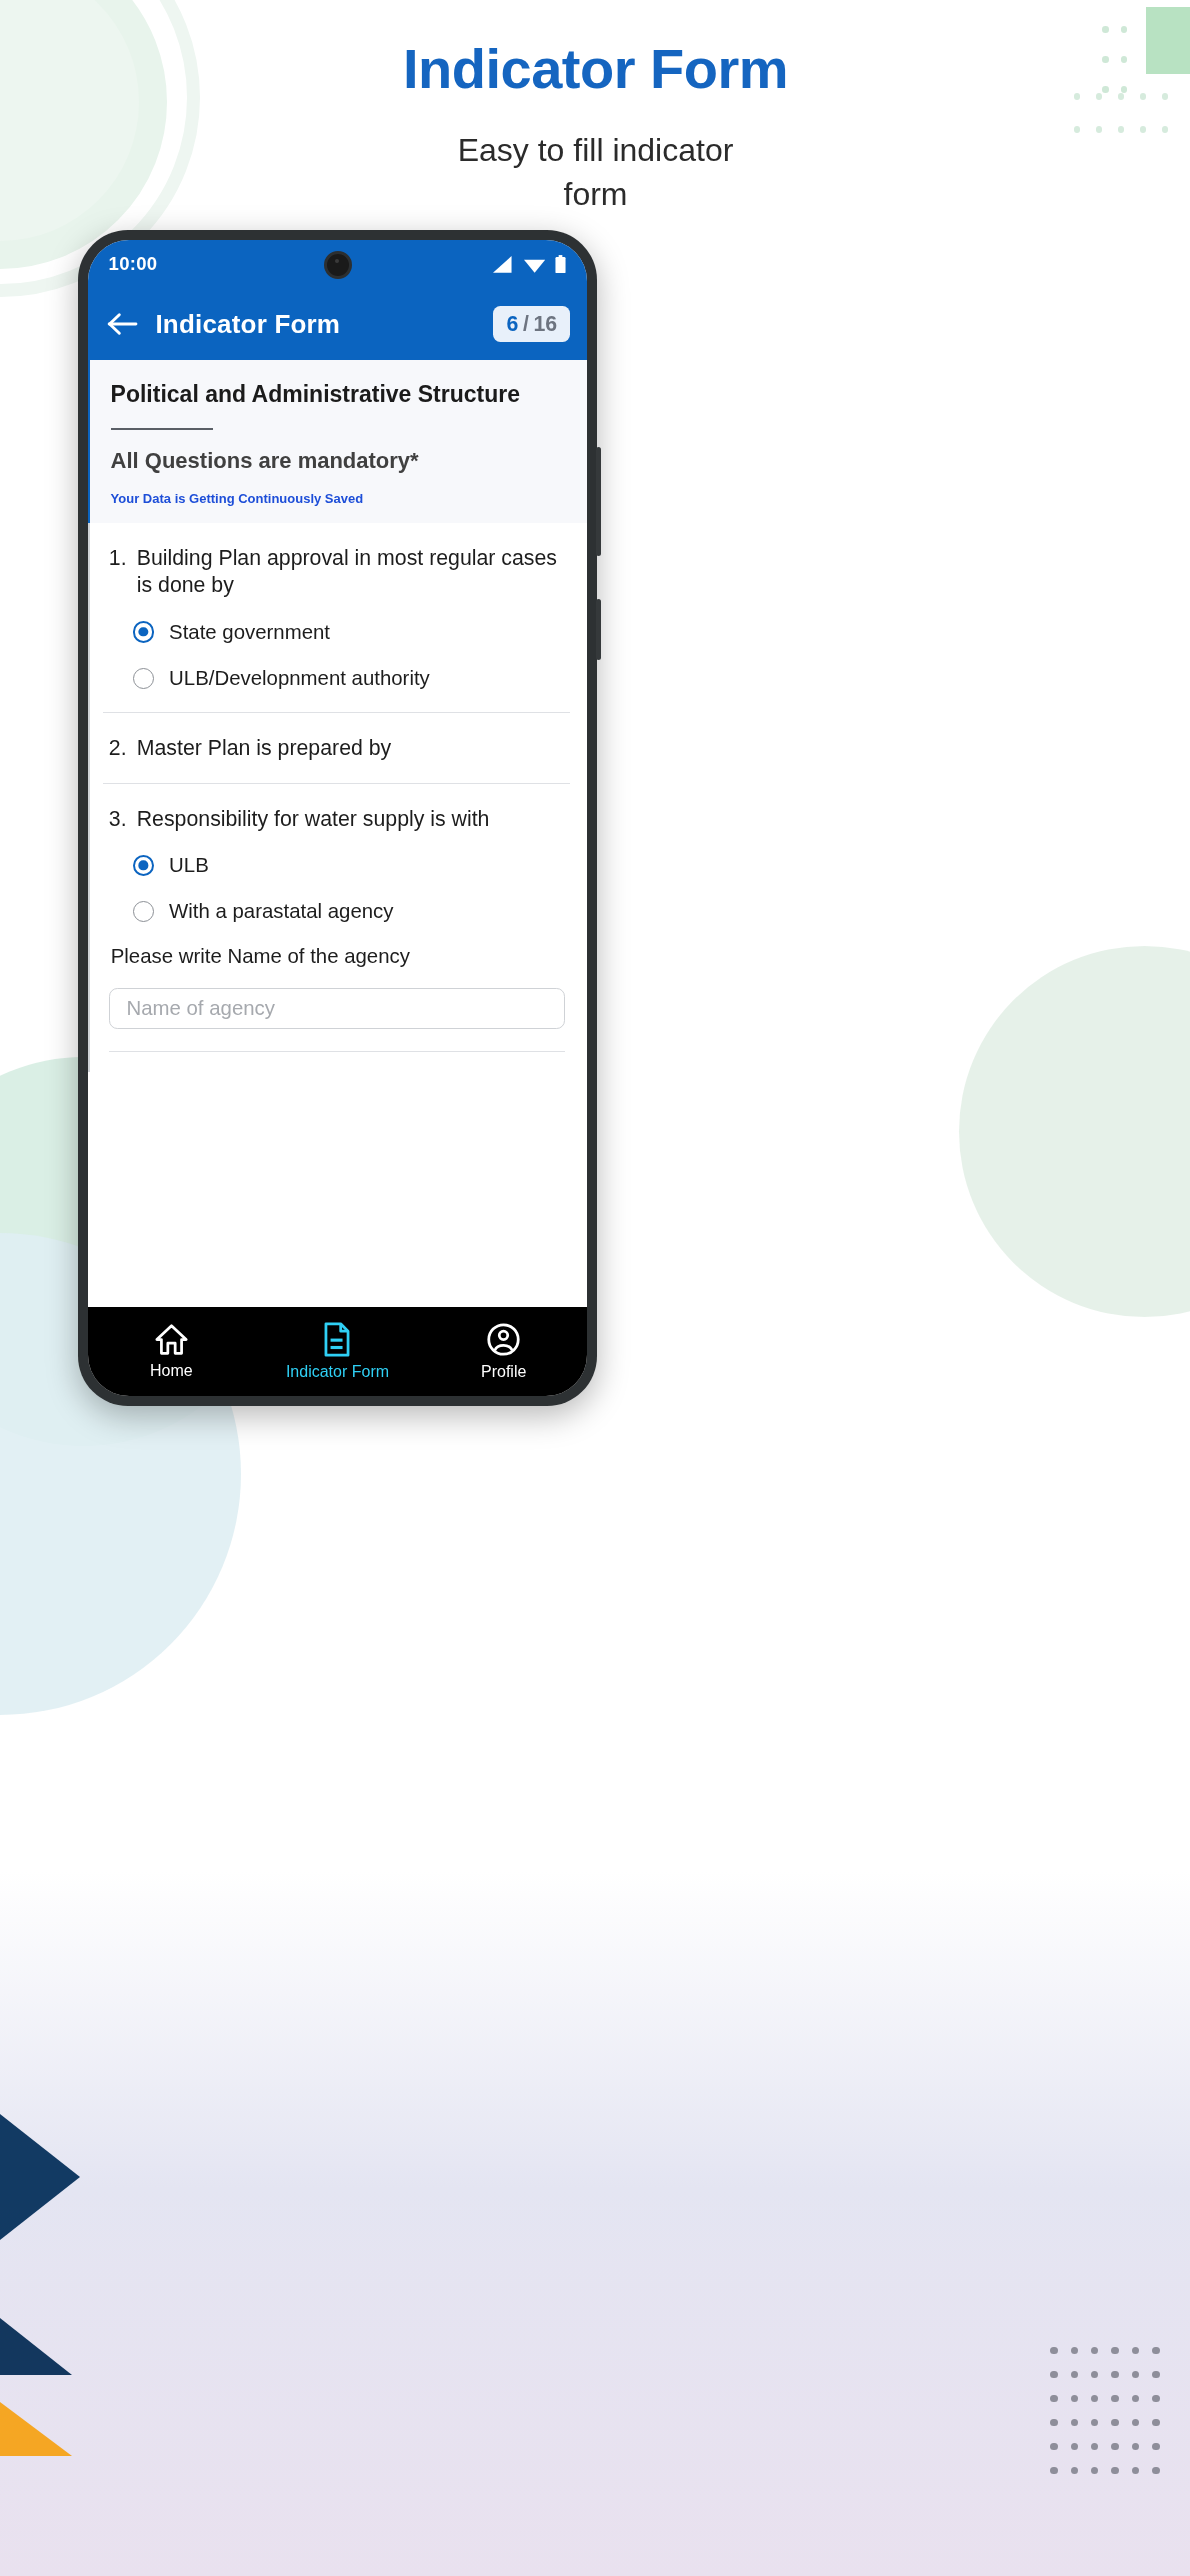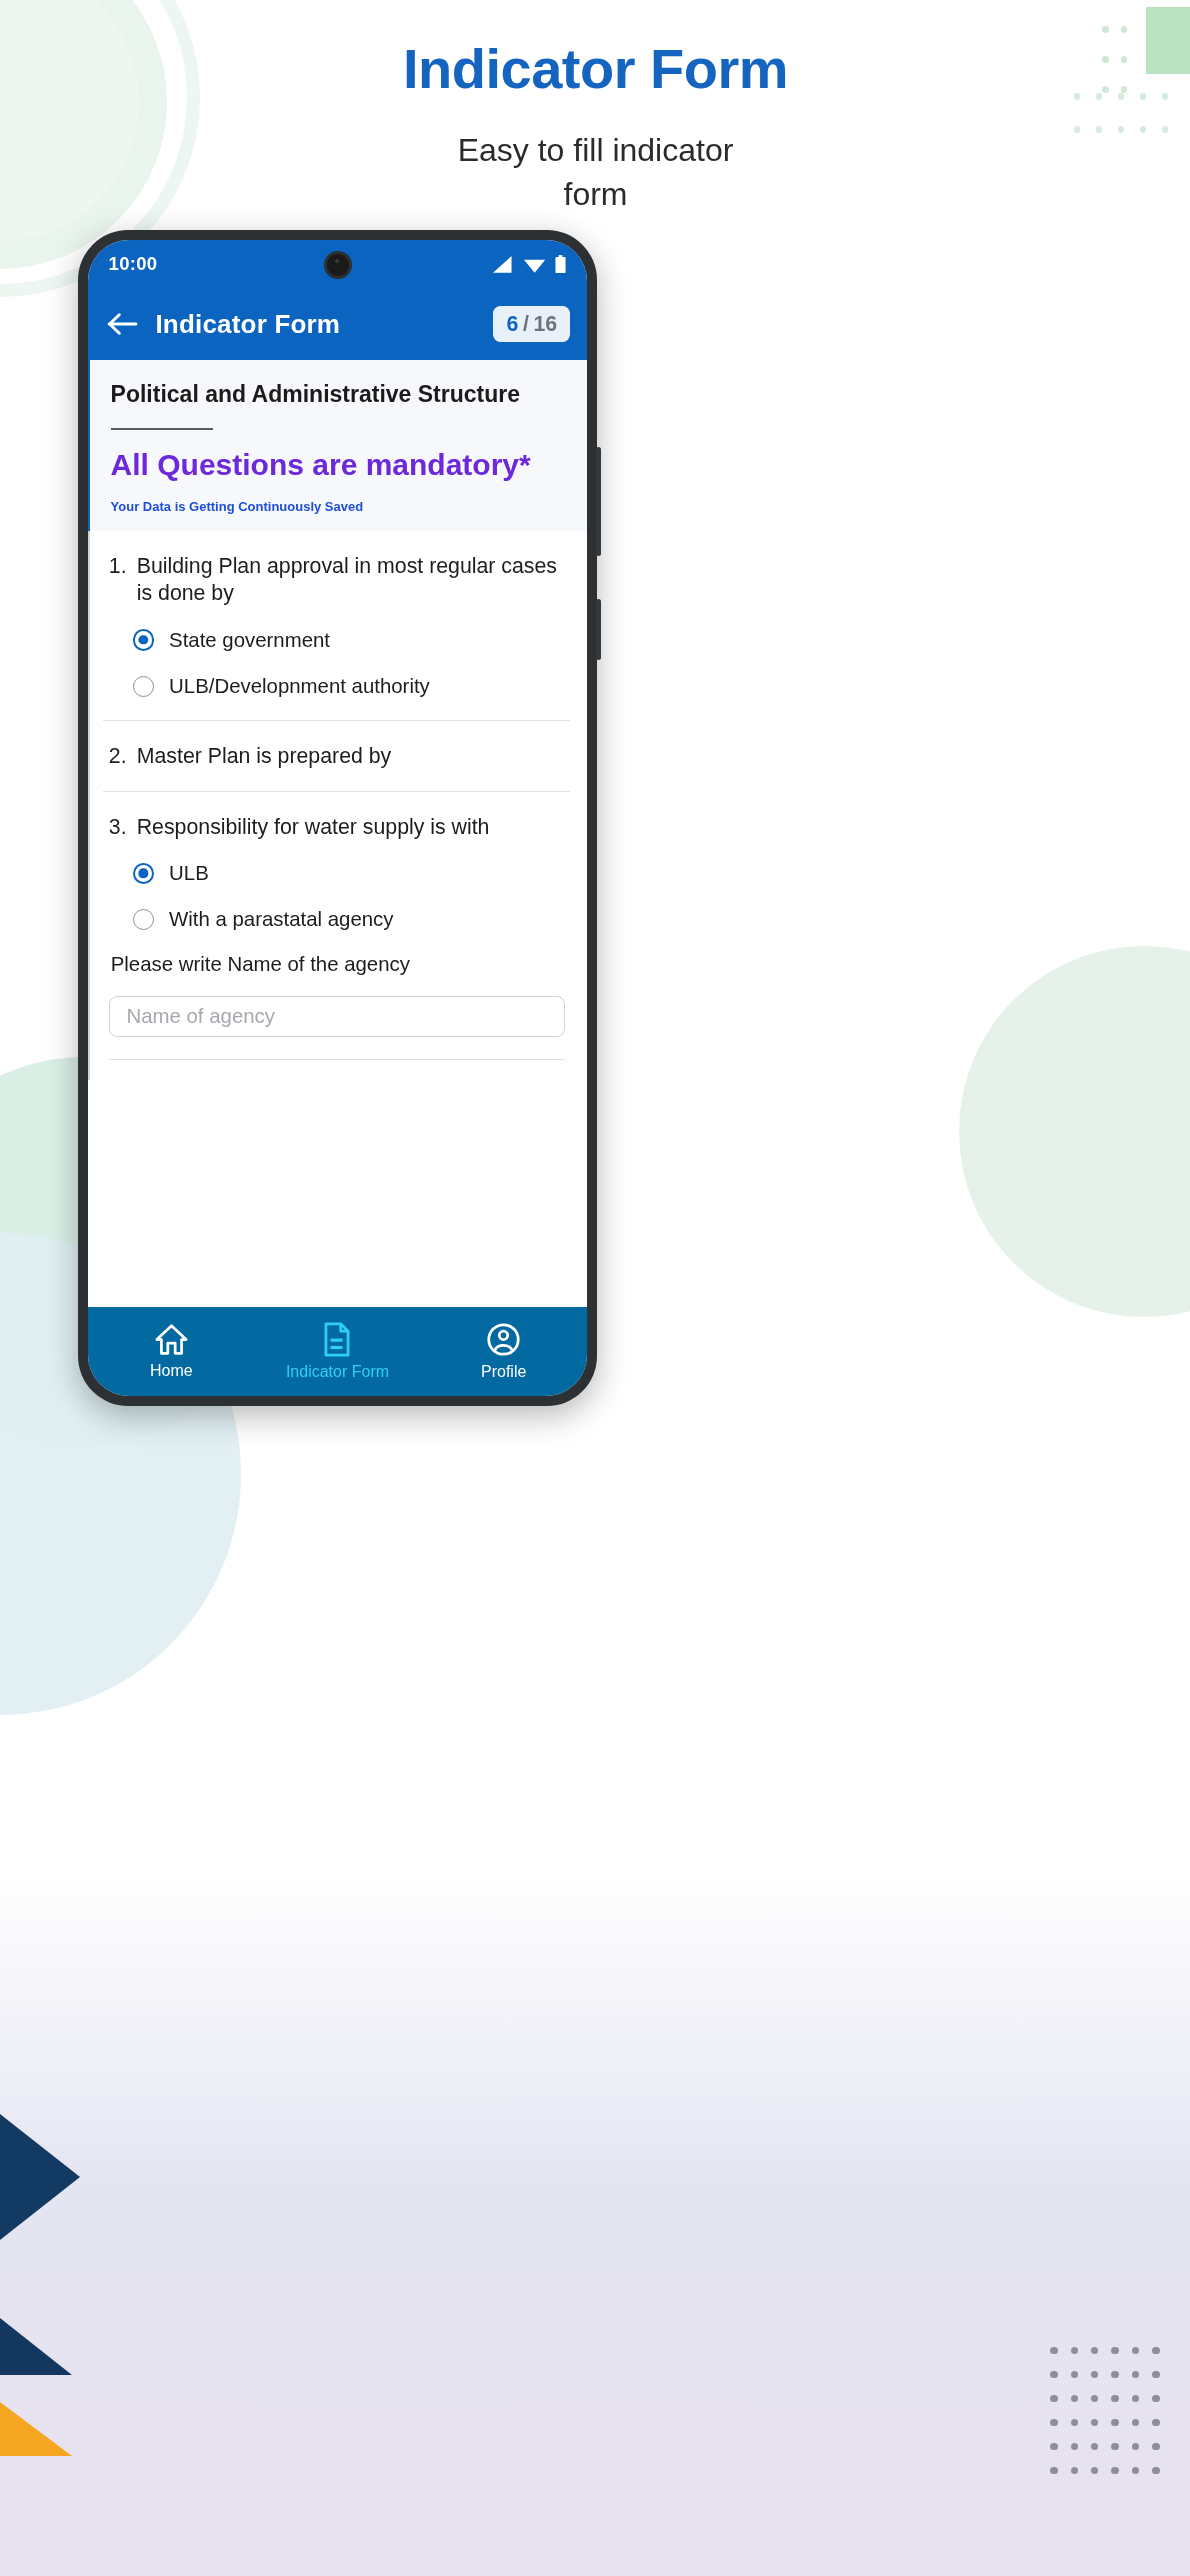--- a/index.html
+++ b/index.html
@@ -159,21 +159,21 @@
 
   
   .content{ flex:1; background:#ffffff; overflow:hidden; position:relative; }
   .sec-head{
     background:#f7f8fb;
     padding:20.4px 20.4px 16.7px 20.4px;
     border-left:2.8px solid #0b64c0;
   }
   .sec-title{ font-size:23px; font-weight:bold; color:#1b1b1b; }
   .sec-rule{ width:102px; height:1.9px; background:#5a5f66; margin:20.4px 0 18.5px 0; }
-  .sec-mandatory{ font-size:30px; font-weight:bold; color:#6d28d9; }
+  .sec-mandatory{ font-size:22px; font-weight:bold; color:#404040; }
   .sec-saved{ font-size:13px; font-weight:bold; color:#1d4ed8; margin-top:16.7px; }
 
   .qcard{ border-left:2.8px solid #cfd3d8; padding:0 16.7px 0 13px; }
 
   .q{ padding:22px 5.6px 20.4px 5.6px; }
   .q + .q{ border-top:0.9px solid #dfe1e5; }
   .q-text{
     display:flex; gap:10.2px;
     font-size:21.3px; color:#1d1d1d; line-height:1.3;
   }
@@ -198,21 +198,21 @@
     height:41px; border:0.9px solid #cfd2d6; border-radius:8.3px;
     display:flex; align-items:center; padding:0 16.7px;
     background:#fff;
   }
   .text-input span{ font-size:20.4px; color:#a6a9ae; }
 
   .q-divider{ height:0.9px; background:#dfe1e5; margin-top:22px; }
 
   
   .bottomnav{
-    flex:0 0 89px; background:#0369a1;
+    flex:0 0 89px; background:#000000;
     display:flex; align-items:center;
   }
   .navitem{
     flex:1; display:flex; flex-direction:column;
     align-items:center; justify-content:center; gap:6.5px;
   }
   .navitem .lbl{ font-size:16px; color:#ffffff; }
   .navitem.active .lbl{ color:#2fd0f5; }
 
   svg{ display:block; }

